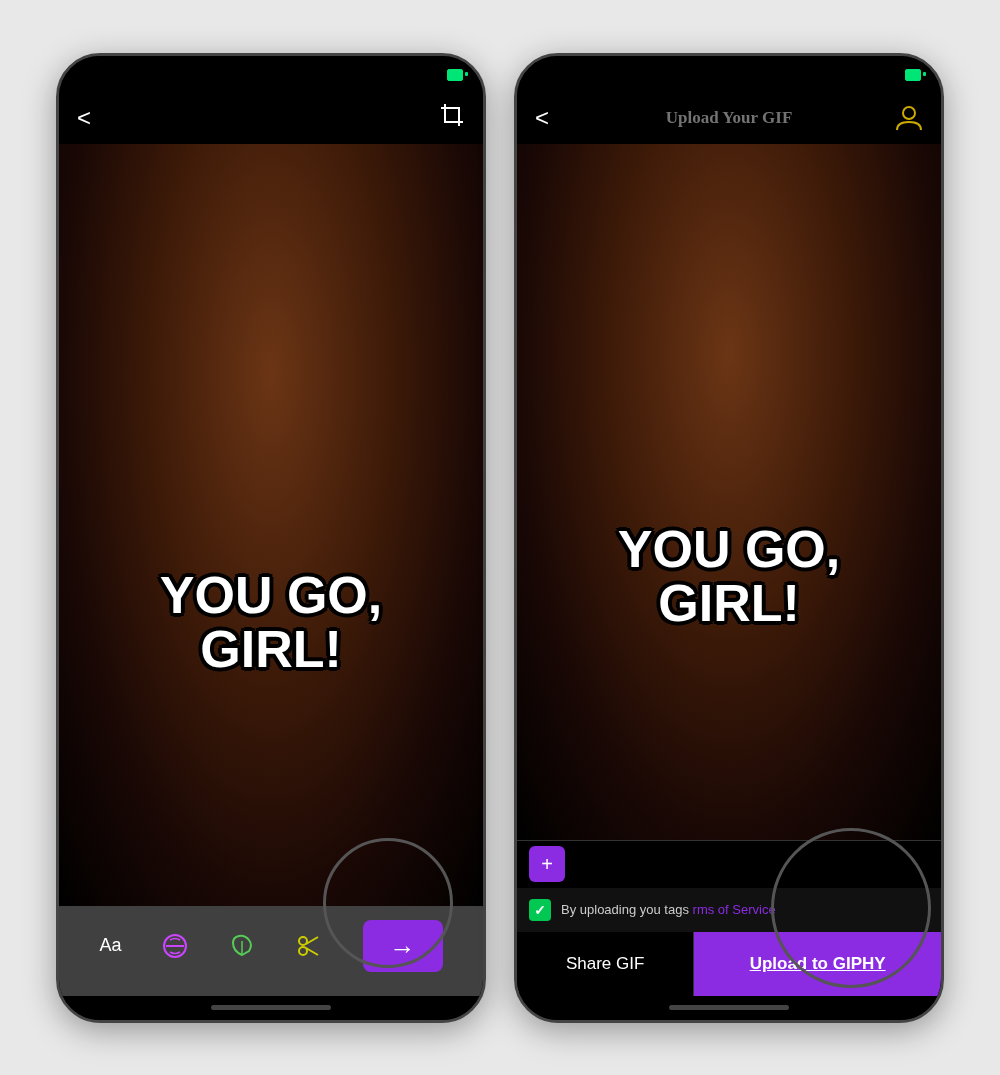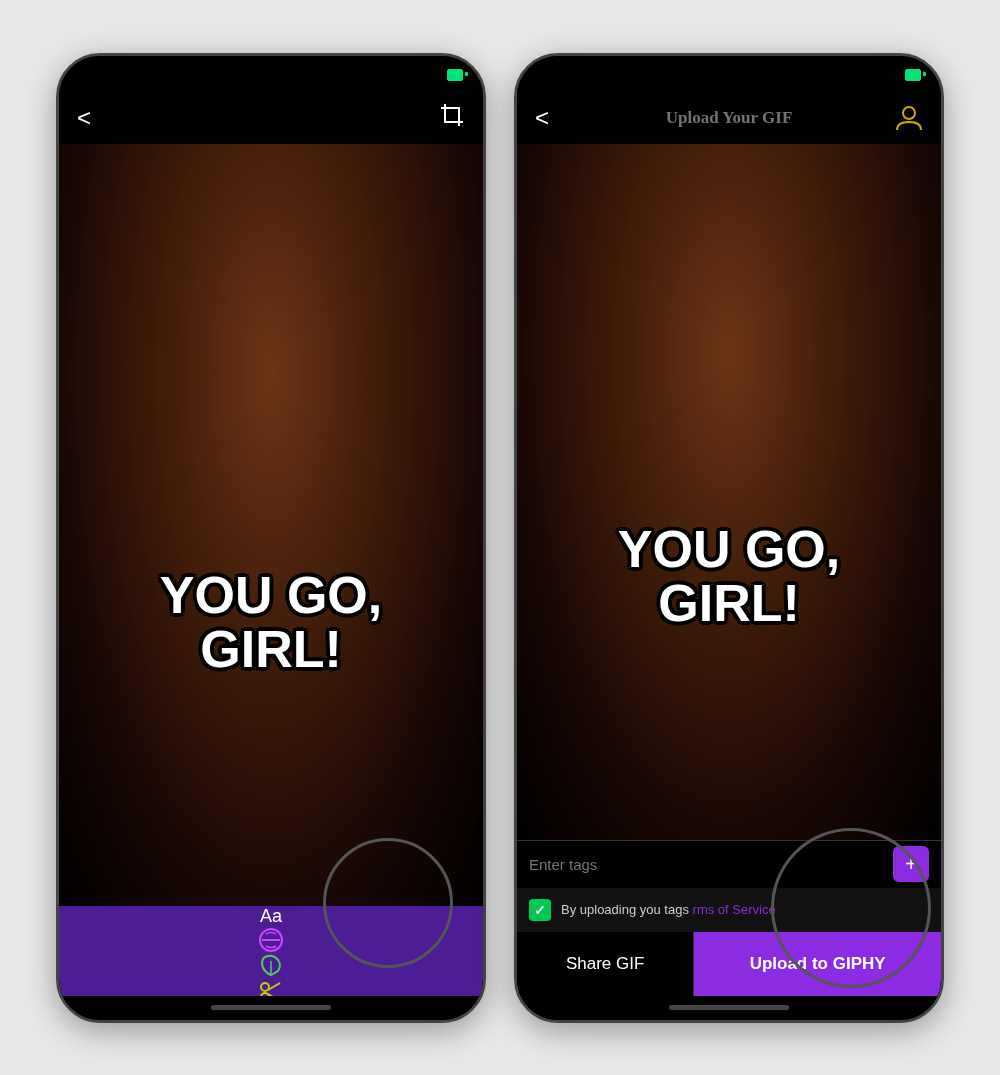--- a/index.html
+++ b/index.html
@@ -146,27 +146,26 @@
         0 4px 0 #000,
         4px 0 0 #000,
         -4px 0 0 #000,
         0 -4px 0 #000;
       padding: 0 16px;
     }
 
     
     .toolbar {
       height: 90px;
-      background: #4c1d95;
+      background: #404040;
       display: flex;
       align-items: center;
       justify-content: space-around;
       padding: 0 20px;
       padding-bottom: 10px;
-      flex-direction: column;
     }
 
     .tool-btn {
       color: #fff;
       font-size: 22px;
       cursor: pointer;
       display: flex;
       align-items: center;
       justify-content: center;
     }
@@ -319,20 +318,21 @@
       height: 100%;
       background: #8b2be2;
       border: none;
       color: #fff;
       font-size: 17px;
       font-weight: 700;
       cursor: pointer;
       display: flex;
       align-items: center;
       justify-content: center;
+      text-decoration: underline;
     }
 
     .circle-2 {
       width: 160px;
       height: 160px;
       bottom: 32px;
       right: 10px;
     }
 
     
@@ -527,21 +527,20 @@
           <circle cx="345" cy="270" r="6" fill="#fff" opacity="0.3"></circle>
         </svg>
         <div class="gif-text-overlay">
           <div>YOU GO,</div>
           <div>GIRL!</div>
         </div>
       </div>
     </div>
 
     <div class="tags-bar">
-      <input class="tags-input" type="text" readonly="" placeholder="Enter tags" style="">
       <div class="tags-add-btn">
         <span>+</span>
       </div>
     </div>
 
     <div class="tos-bar">
       <div class="tos-checkbox">
         <span class="checkmark">✓</span>
       </div>
       <span class="tos-text">

